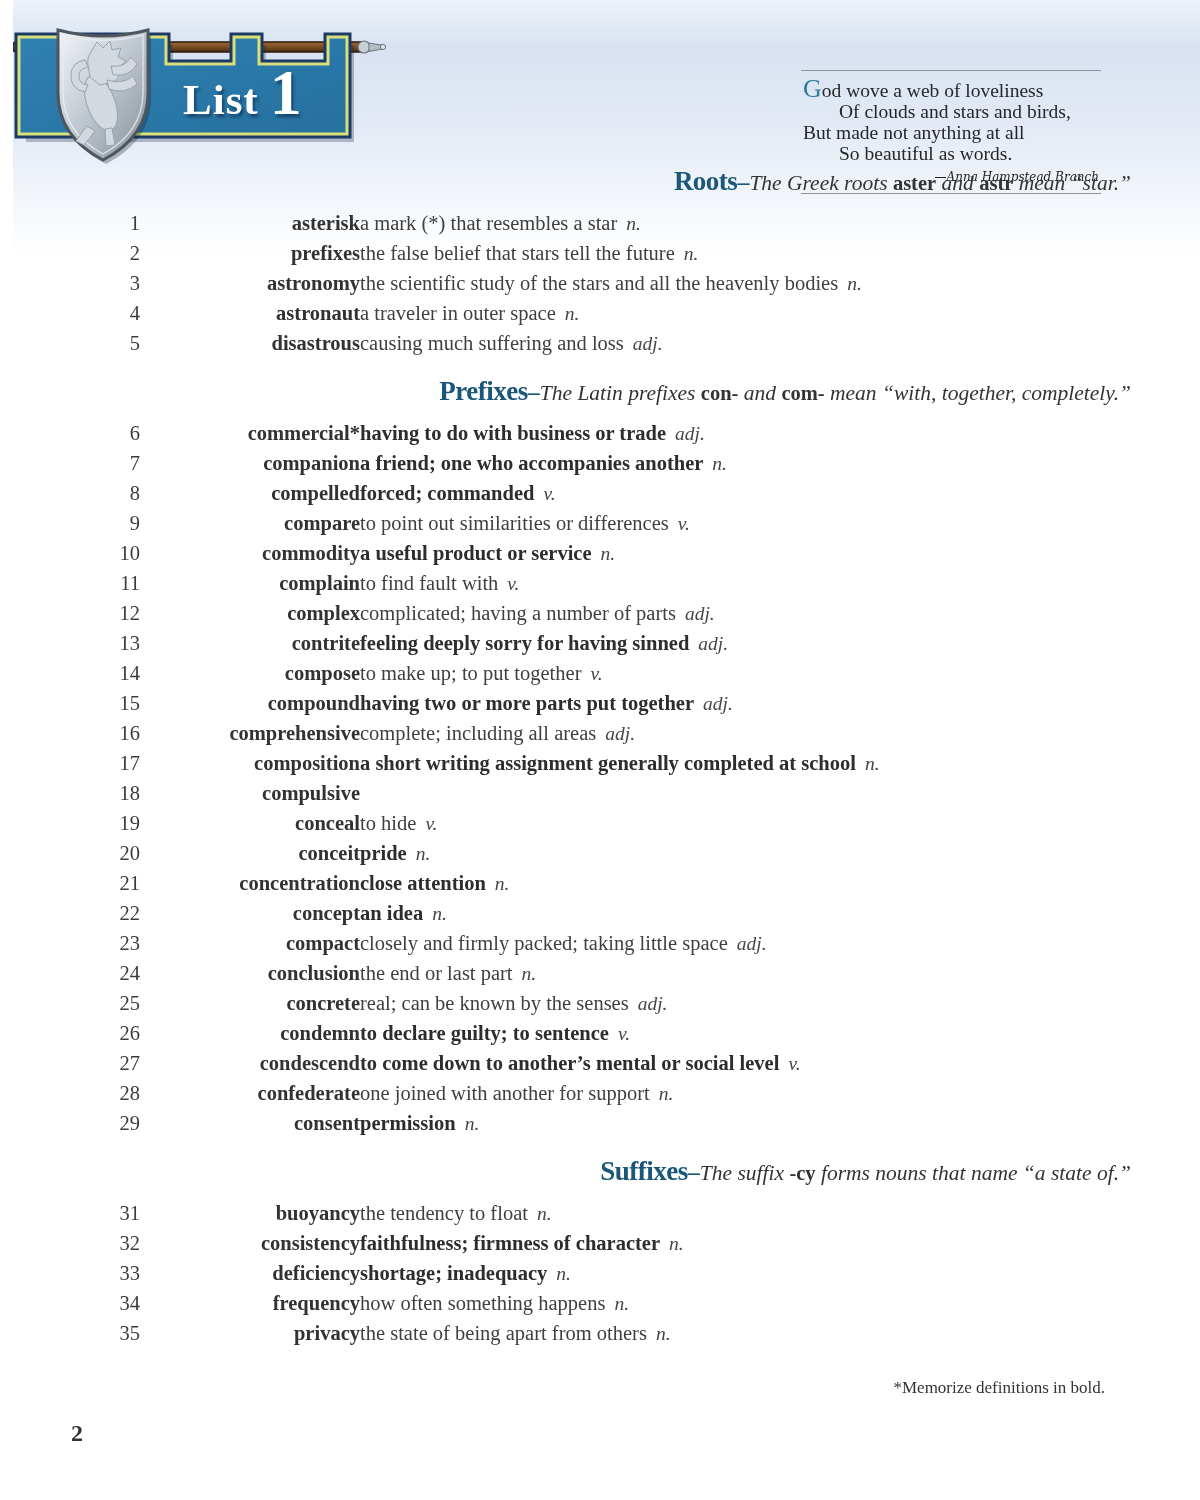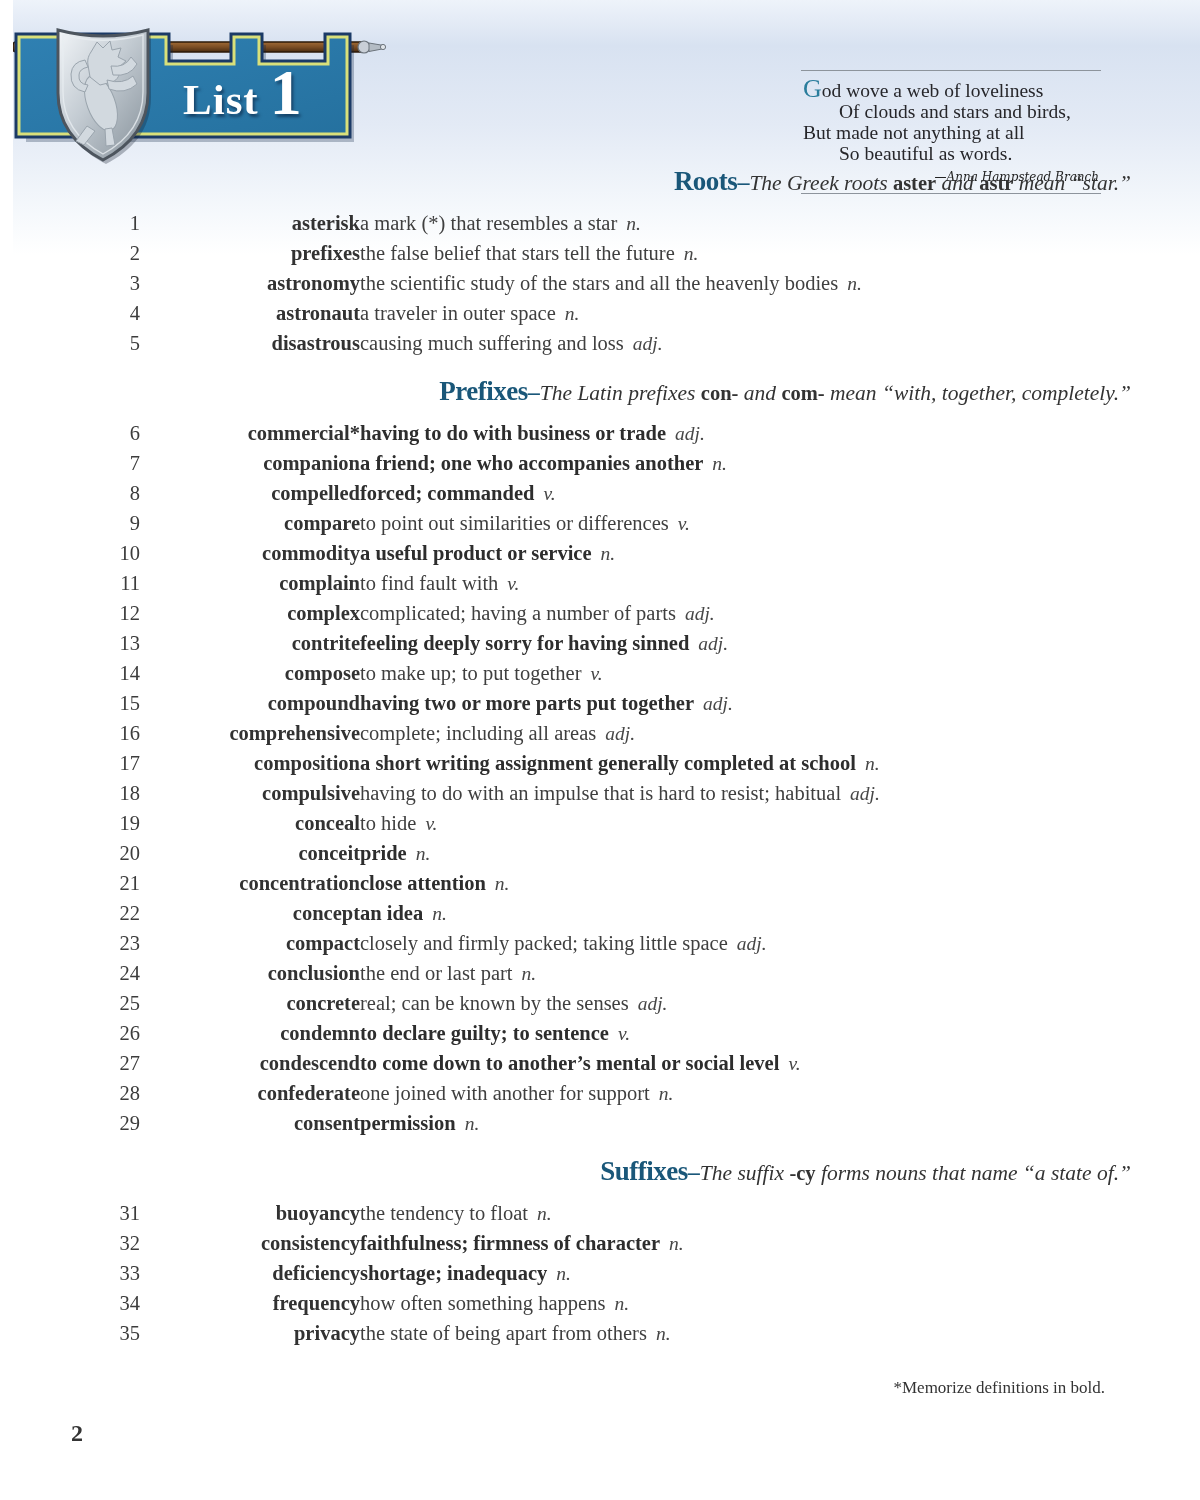--- a/index.html
+++ b/index.html
@@ -196,21 +196,20 @@
           <span class="d">complete; including all areas<span class="pos">adj.</span></span>
         </div>
         <div class="entry mem">
           <span class="n">17</span>
           <span class="w">composition</span>
           <span class="d">a short writing assignment generally completed at school<span class="pos">n.</span></span>
         </div>
         <div class="entry">
           <span class="n">18</span>
           <span class="w">compulsive</span>
-          <span class="d">having to do with an impulse that is hard to resist; habitual<span class="pos">adj.</span></span>
         </div>
         <div class="entry">
           <span class="n">19</span>
           <span class="w">conceal</span>
           <span class="d">to hide<span class="pos">v.</span></span>
         </div>
         <div class="entry mem">
           <span class="n">20</span>
           <span class="w">conceit</span>
           <span class="d">pride<span class="pos">n.</span></span>

